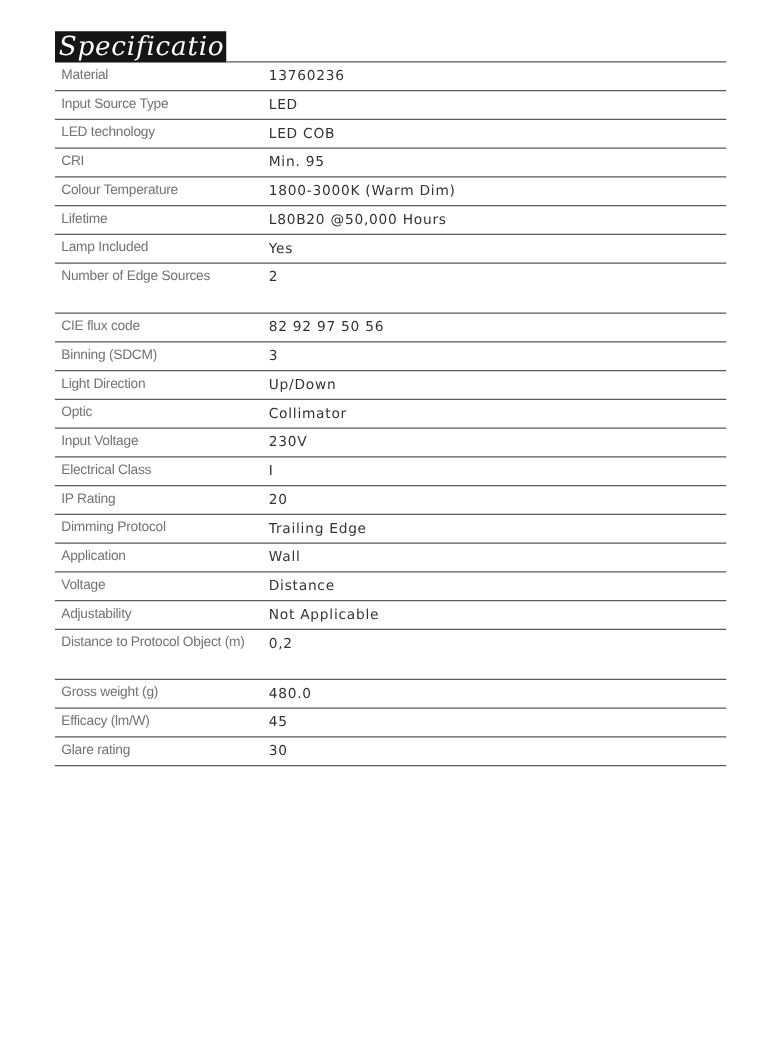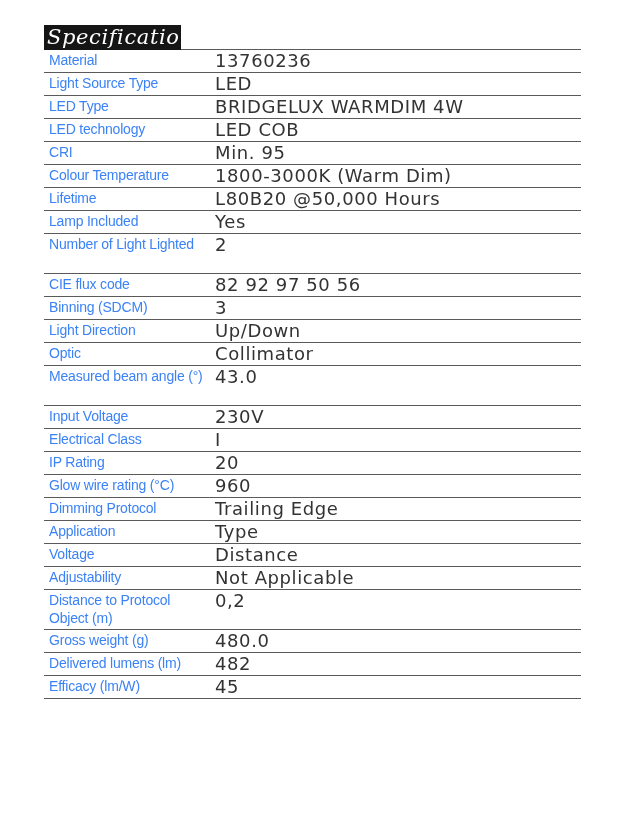--- a/index.html
+++ b/index.html
@@ -18,25 +18,25 @@
       position: absolute; left: 137px; right: 0; bottom: 0;
       border-bottom: 1.5px solid #5a5a5a;
     }
     .spec-table { width: 537px; border-collapse: collapse; table-layout: fixed; }
     .spec-table td {
       border-bottom: 1.5px solid #5a5a5a;
       vertical-align: top; padding: 2px 0 0 0; height: 20px;
     }
     .spec-table td.label {
       width: 163px; padding-left: 5px;
-      font-family: "Liberation Sans", sans-serif; font-size: 14px;
-      line-height: 17.5px; color: #3b82f6; letter-spacing: -0.2px; margin-top: 44px;
+      font-family: "Liberation Sans", sans-serif; font-size: 11px;
+      line-height: 17.5px; color: #737373; letter-spacing: -0.2px; margin-top: 44px;
     }
     .spec-table td.value {
-      font-family: "DejaVu Sans", sans-serif; font-size: 18px;
+      font-family: "DejaVu Sans", sans-serif; font-size: 11px;
       line-height: 18px; color: #333333; letter-spacing: 0.6px;
       padding-left: 3px;
       margin-left: 32px;
     }
     .spec-table tr.tall td { height: 37px; }
   </style>
 </head>
 <body>
 
 <div class="spec-wrap">
@@ -44,26 +44,22 @@
     <div class="title-block">Specifications</div>
     <div class="title-line"></div>
   </div>
   <table class="spec-table">
     <tbody>
       <tr>
           <td class="label">Material</td>
           <td class="value">13760236</td>
         </tr>
       <tr>
-          <td class="label">Light Source Type</td>
+          <td class="label">Input Source Type</td>
           <td class="value">LED</td>
-        </tr>
-      <tr>
-          <td class="label">LED Type</td>
-          <td class="value">BRIDGELUX WARMDIM 4W</td>
         </tr>
       <tr>
           <td class="label">LED technology</td>
           <td class="value">LED COB</td>
         </tr>
       <tr>
           <td class="label">CRI</td>
           <td class="value">Min. 95</td>
         </tr>
       <tr>
@@ -72,86 +68,78 @@
         </tr>
       <tr>
           <td class="label">Lifetime</td>
           <td class="value">L80B20 @50,000 Hours</td>
         </tr>
       <tr>
           <td class="label">Lamp Included</td>
           <td class="value">Yes</td>
         </tr>
       <tr class="tall">
-          <td class="label">Number of Light Lighted</td>
+          <td class="label">Number of Edge Sources</td>
           <td class="value">2</td>
         </tr>
       <tr>
           <td class="label">CIE flux code</td>
           <td class="value">82 92 97 50 56</td>
         </tr>
       <tr>
           <td class="label">Binning (SDCM)</td>
           <td class="value">3</td>
         </tr>
       <tr>
           <td class="label">Light Direction</td>
           <td class="value">Up/Down</td>
         </tr>
       <tr>
           <td class="label">Optic</td>
           <td class="value">Collimator</td>
         </tr>
-      <tr class="tall">
-          <td class="label">Measured beam angle (°)</td>
-          <td class="value">43.0</td>
-        </tr>
       <tr>
           <td class="label">Input Voltage</td>
           <td class="value">230V</td>
         </tr>
       <tr>
           <td class="label">Electrical Class</td>
           <td class="value">I</td>
         </tr>
       <tr>
           <td class="label">IP Rating</td>
           <td class="value">20</td>
         </tr>
       <tr>
-          <td class="label">Glow wire rating (°C)</td>
-          <td class="value">960</td>
-        </tr>
-      <tr>
           <td class="label">Dimming Protocol</td>
           <td class="value">Trailing Edge</td>
         </tr>
       <tr>
           <td class="label">Application</td>
-          <td class="value">Type</td>
+          <td class="value">Wall</td>
         </tr>
       <tr>
           <td class="label">Voltage</td>
           <td class="value">Distance</td>
         </tr>
       <tr>
           <td class="label">Adjustability</td>
           <td class="value">Not Applicable</td>
         </tr>
       <tr class="tall">
           <td class="label">Distance to Protocol Object (m)</td>
           <td class="value">0,2</td>
         </tr>
       <tr>
           <td class="label">Gross weight (g)</td>
           <td class="value">480.0</td>
         </tr>
       <tr>
-          <td class="label">Delivered lumens (lm)</td>
-          <td class="value">482</td>
+          <td class="label">Efficacy (lm/W)</td>
+          <td class="value">45</td>
         </tr>
       <tr>
-          <td class="label">Efficacy (lm/W)</td>
-          <td class="value">45</td>
+          <td class="label">Glare rating</td>
+          <td class="value">30</td>
         </tr>
     </tbody>
   </table>
 </div>
 
 </body></html>

